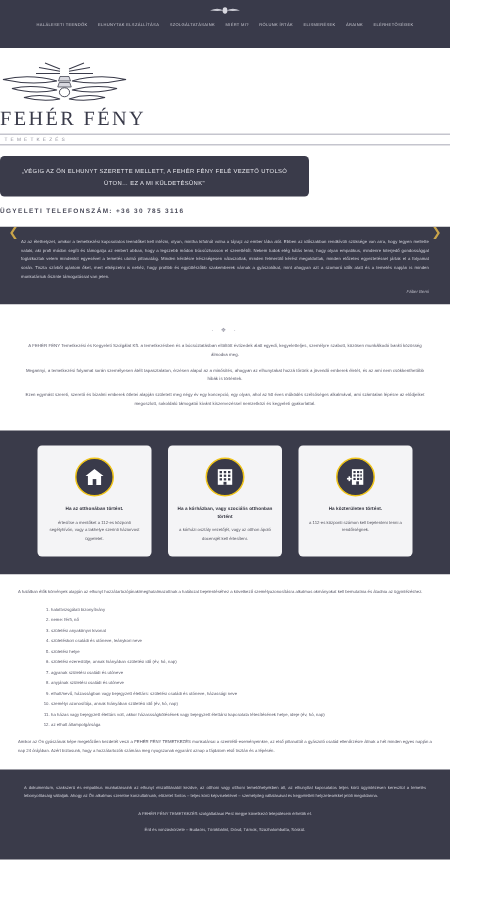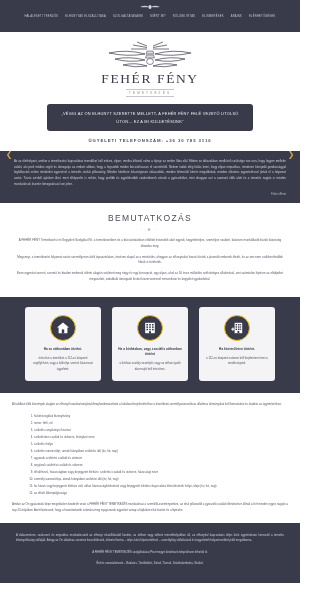--- a/index.html
+++ b/index.html
@@ -41,21 +41,20 @@
     white-space: nowrap;
     line-height: 1;
   }
 
   
   .hero {
     background: #ffffff;
     padding-top: 8px;
     display: flex;
     flex-direction: column;
-    align-items: center;
     position: relative;
   }
   .hero-wings { width: 86px; height: 30px; }
   .brand-name {
     font-family: "Liberation Serif", serif;
     font-size: 13.5px;
     letter-spacing: 1.6px;
     color: #3a3b4a;
     margin-top: 1px;
   }
@@ -302,21 +301,20 @@
     <div class="arrow arrow-left">❮</div>
     <div class="arrow arrow-right">❯</div>
   </div>
 
   <div class="testimonial">
     <p>Az az élethelyzet, amikor a temetkezési kapcsolatos teendőket kell intézni, olyan, mintha kifutnál volna a tájrajz az ember lába alól. Ebben az időszakban rendkívüli szüksége van arra, hogy legyen mellette valaki, aki profi módon segíti és támogatja az embert abban, hogy a legszebb módon búcsúzhasson el szerettétől. Nekem tudok elég hálás lenni, hogy olyan empatikus, mindenre kiterjedő gondossággal foglalkoztak velem mindenkit egyesével a temetés utolsó pillanatáig. Minden kérdésre készségesen válaszoltak, minden felmerülő kérést megoldottak, minden előzetes egyeztetéssel jártak el a folyamat során. Tiszta szívből ajánlom őket, mert elképzelni is nehéz, hogy profibb és együttérzőbb szakemberek várnak a gyászolókat, mint ahogyan azt a szomorú idők alatt és a temetés napján is minden munkatársuk őszinte támogatással van jelen.</p>
     <div class="sign">Fáber Bemi</div>
   </div>
 
   <div class="intro">
-    <h2>BEMUTATKOZÁS</h2>
     <div class="ornament">· ❖ ·</div>
     <p>A FEHÉR FÉNY Temetkezési és Kegyeleti Szolgálat Kft. a temetkezésben és a búcsúztatásban eltöltött évtizedek alatt egyedi, kegyeletteljes, személyre szabott, közösen munkálkodó baráti közösség álmodva meg.</p>
     <p>Megannyi, a temetkezési folyamat során személyesen átélt tapasztalaton, érzésen alapul az a minősítés, ahogyan az elhunytakat hozzá tőrünk a jövendő emberek életét, és az ami nem csökkenthetőbb hibák is történtek.</p>
     <p>Ezen egymást szereti, szerető és bizalmi emberek ötletei alapján született meg négy év egy koncepció, egy olyan, ahol az 50 éves működés szélsőséges alkalmával, ami számtalan lépésre az elődjeiket megoszlott, sokoldalú támogatói kivánt kiszervezéssel nemzetközi és kegyeleti gyakorlattal.</p>
   </div>
 
   <div class="teendok">
     <div class="cards">
 
       <div class="card">

